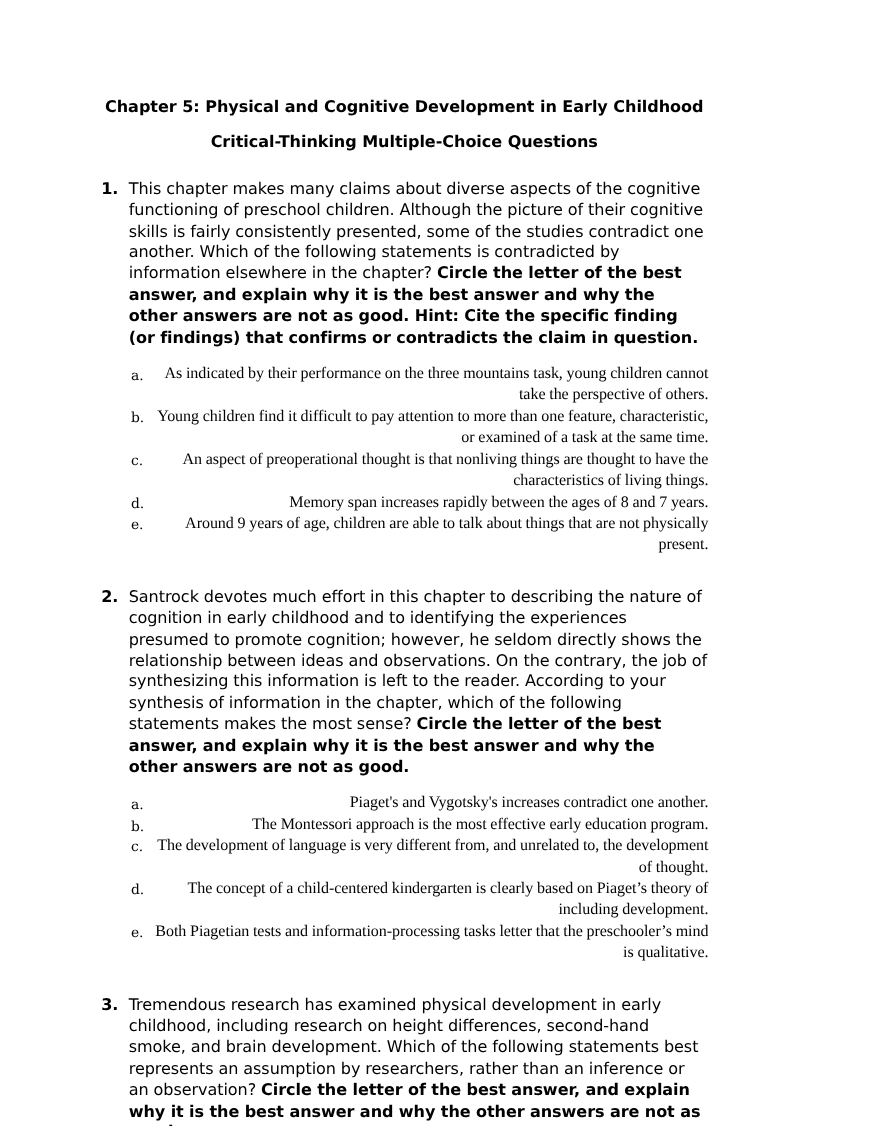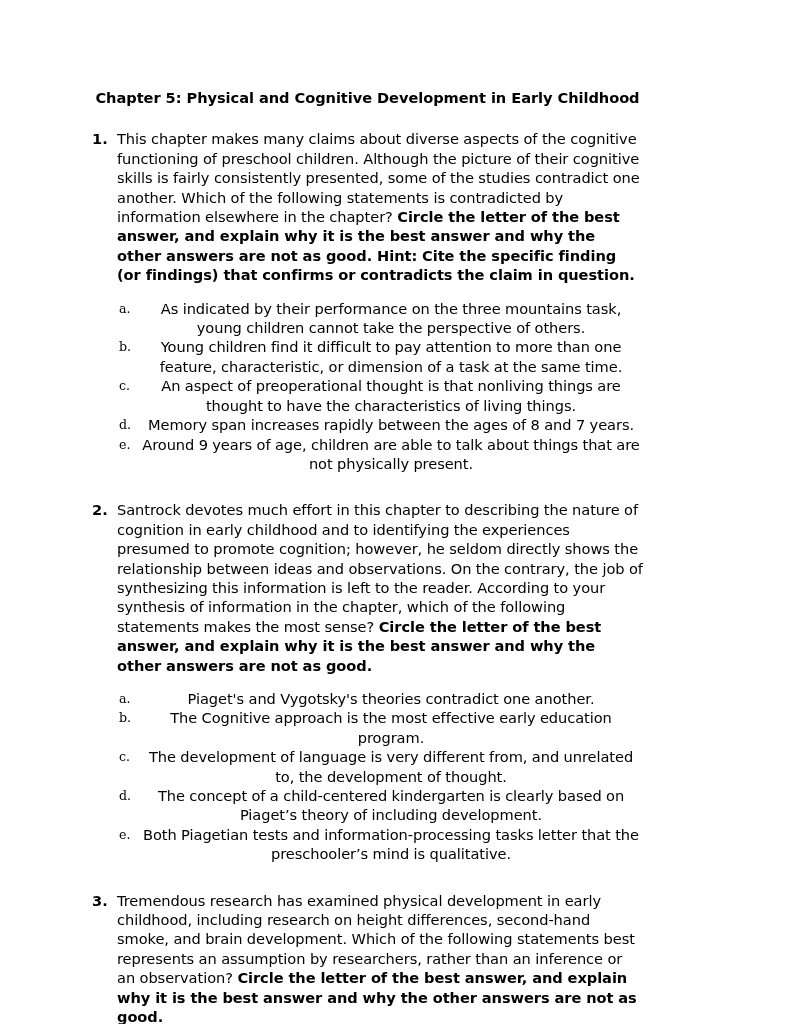--- a/index.html
+++ b/index.html
@@ -92,48 +92,50 @@
     box-sizing: border-box;
     margin-left: 28px;
     font-family: "DejaVu Serif", serif;
     font-size: 12.6px;
     line-height: 19.4px;
     text-align: left;
   }
 
   .opt-text {
     flex: 1 1 auto;
-    text-align: center;
+    text-align: right;
     letter-spacing: -0.06px;
     word-spacing: -0.15px;
+    font-family: Liberation Serif, serif;
   }
 </style>
 </head>
 <body>
 
 <div class="page">
 
   <div class="doc-title">Chapter 5: Physical and Cognitive Development in Early Childhood</div>
 
+  <div class="doc-subtitle">Critical-Thinking Multiple-Choice Questions</div>
 
   <div class="questions">
 
     <div class="question-block">
       <div class="q-row">
         <div class="q-number">1.</div>
         <div class="q-stem"><span>This chapter makes many claims about diverse aspects of the cognitive functioning of preschool children. Although the picture of their cognitive skills is fairly consistently presented, some of the studies contradict one another. Which of the following statements is contradicted by information elsewhere in the chapter? </span><span class="bold">Circle the letter of the best answer, and explain why it is the best answer and why the other answers are not as good. Hint: Cite the specific finding (or findings) that confirms or contradicts the claim in question.</span></div>
       </div>
       <ul class="options">
         <li class="option">
           <span class="opt-letter">a.</span>
           <span class="opt-text">As indicated by their performance on the three mountains task, young children cannot take the perspective of others.</span>
         </li>
         <li class="option">
           <span class="opt-letter">b.</span>
-          <span class="opt-text">Young children find it difficult to pay attention to more than one feature, characteristic, or dimension of a task at the same time.</span>
+          <span class="opt-text">Young children find it difficult to pay attention to more than one feature, characteristic, or examined of a task at the same time.</span>
         </li>
         <li class="option">
           <span class="opt-letter">c.</span>
           <span class="opt-text">An aspect of preoperational thought is that nonliving things are thought to have the characteristics of living things.</span>
         </li>
         <li class="option">
           <span class="opt-letter">d.</span>
           <span class="opt-text">Memory span increases rapidly between the ages of 8 and 7 years.</span>
         </li>
         <li class="option">
@@ -144,25 +146,25 @@
     </div>
 
     <div class="question-block">
       <div class="q-row">
         <div class="q-number">2.</div>
         <div class="q-stem"><span>Santrock devotes much effort in this chapter to describing the nature of cognition in early childhood and to identifying the experiences presumed to promote cognition; however, he seldom directly shows the relationship between ideas and observations. On the contrary, the job of synthesizing this information is left to the reader. According to your synthesis of information in the chapter, which of the following statements makes the most sense? </span><span class="bold">Circle the letter of the best answer, and explain why it is the best answer and why the other answers are not as good.</span></div>
       </div>
       <ul class="options">
         <li class="option">
           <span class="opt-letter">a.</span>
-          <span class="opt-text">Piaget's and Vygotsky's theories contradict one another.</span>
+          <span class="opt-text">Piaget's and Vygotsky's increases contradict one another.</span>
         </li>
         <li class="option">
           <span class="opt-letter">b.</span>
-          <span class="opt-text">The Cognitive approach is the most effective early education program.</span>
+          <span class="opt-text">The Montessori approach is the most effective early education program.</span>
         </li>
         <li class="option">
           <span class="opt-letter">c.</span>
           <span class="opt-text">The development of language is very different from, and unrelated to, the development of thought.</span>
         </li>
         <li class="option">
           <span class="opt-letter">d.</span>
           <span class="opt-text">The concept of a child-centered kindergarten is clearly based on Piaget’s theory of including development.</span>
         </li>
         <li class="option">

